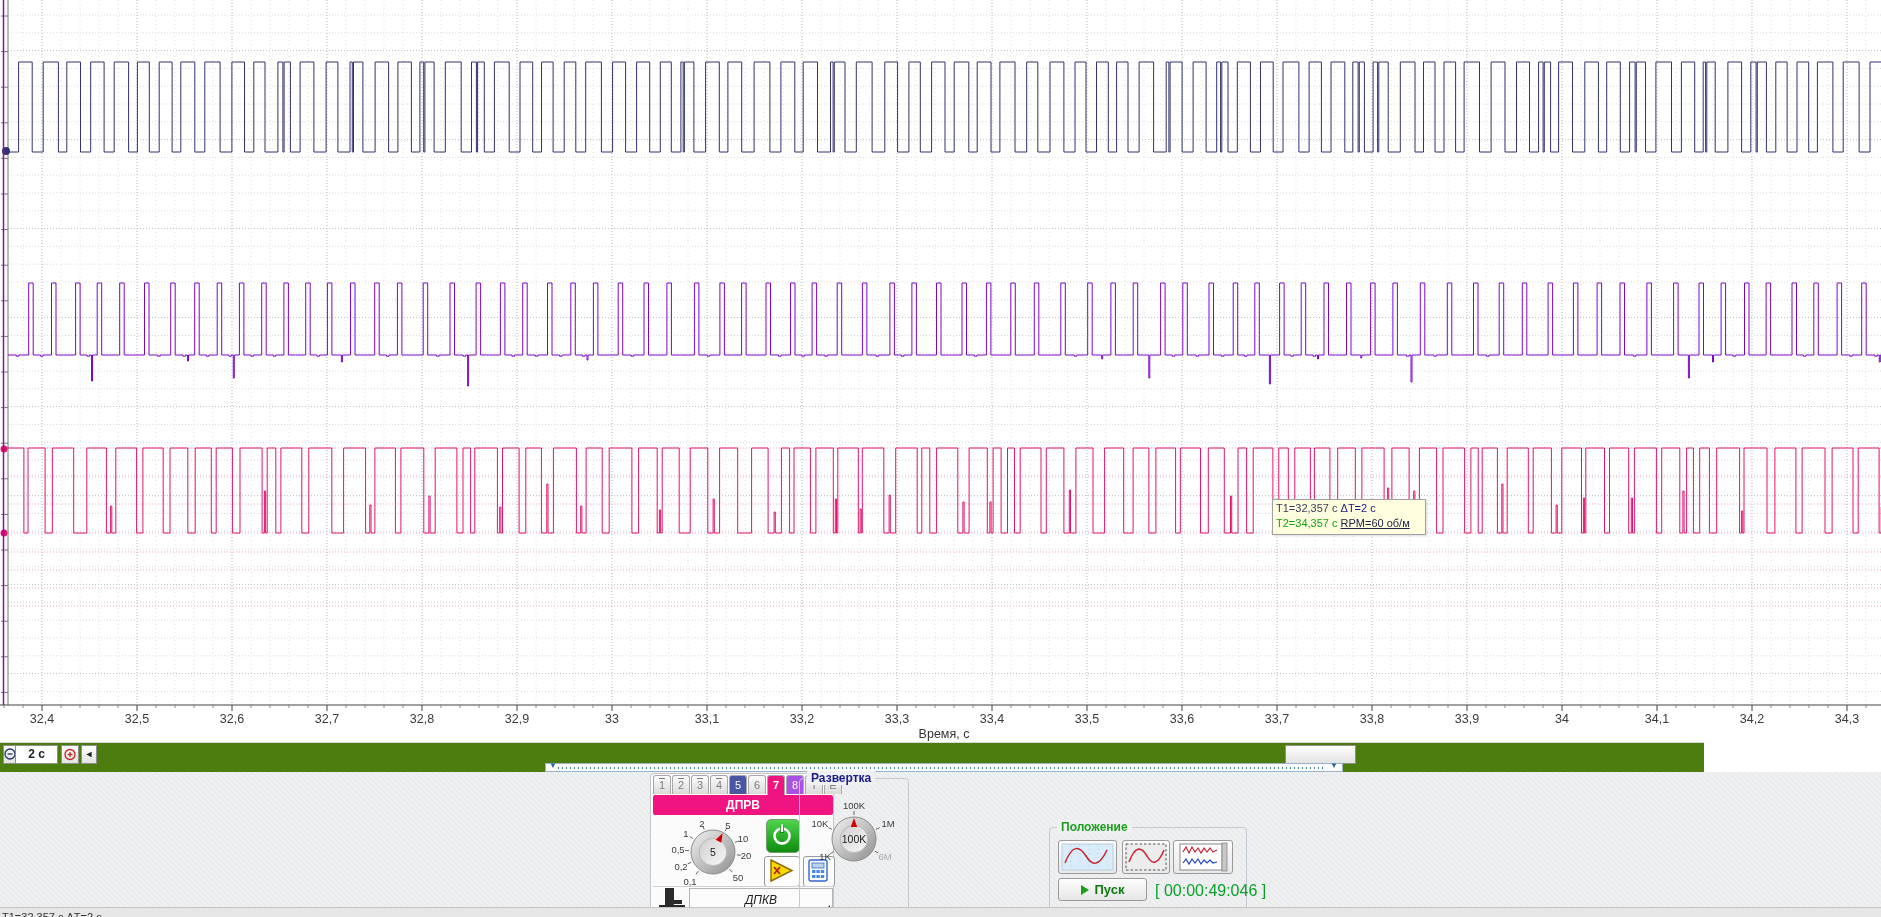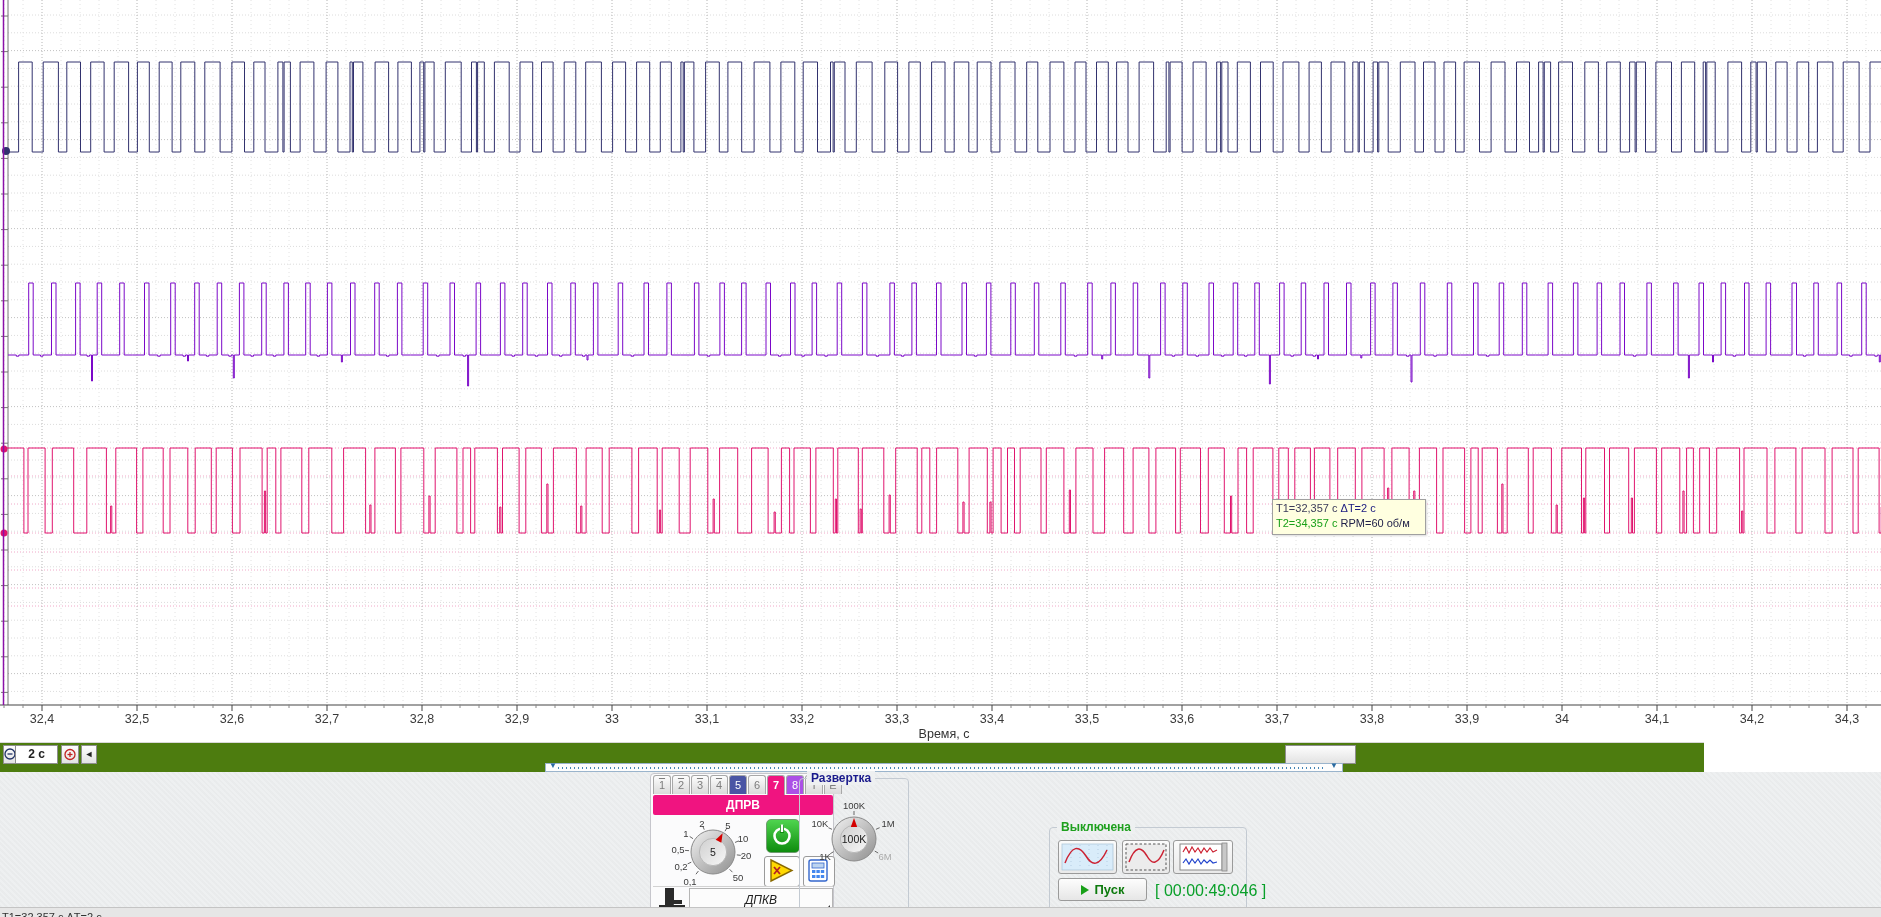--- a/index.html
+++ b/index.html
@@ -4,21 +4,21 @@
 <style>
   html,body{margin:0;padding:0;background:#fff;}
   #app{position:relative;width:1881px;height:917px;overflow:hidden;
        font-family:"Liberation Sans",sans-serif;background:#fff;}
   
   #chart{position:absolute;left:0;top:0;width:1881px;height:742px;background:#fff;}
   #chart svg{position:absolute;left:0;top:0;}
   #tooltip{position:absolute;left:1272px;top:499px;width:146px;height:32px;
     background:#ffffe0;border:1px solid #a0a0a0;font-size:11px;line-height:15px;
     padding:1px 3px;white-space:nowrap;overflow:hidden;box-shadow:1px 1px 2px rgba(0,0,0,.15);}
-  .tt1{color:#3c3c5a;margin-top:32px;} .ttd{color:#1a1a80;} .tt2{color:#18a018;} .ttr{color:#22224a;}
+  .tt1{color:#3c3c5a;margin-top:32px;} .ttd{color:#1a1a80;} .tt2{color:#18a018;} .ttr{color:#22224a;text-decoration:underline;}
   
   #toolbar{position:absolute;left:0;top:742px;width:1704px;height:30px;background:#4d7c0f;
     border-top:1px solid #d8d8d8;font-weight:bold;}
   .tbtn{position:absolute;top:2px;height:19px;background:linear-gradient(#fdfdfd,#e3e3e3);
     border:1px solid #8e8e8e;box-sizing:border-box;text-align:center;font-size:11px;color:#222;}
   #sweep-box{position:absolute;left:15px;top:2px;width:43px;height:19px;background:#fff;
     border:1px solid #8e8e8e;box-sizing:border-box;font-size:12px;color:#222;
     text-align:center;line-height:17px;}
   #blank-btn{left:1285px;width:71px;}
   
@@ -546,21 +546,21 @@
           <text x="19" y="40" text-anchor="middle" font-size="9.5" fill="#3a3a3a" font-family="Liberation Sans, sans-serif">10K</text>
           <text x="87" y="40" text-anchor="middle" font-size="9.5" fill="#3a3a3a" font-family="Liberation Sans, sans-serif">1M</text>
           <text x="24" y="73" text-anchor="middle" font-size="9.5" fill="#3a3a3a" font-family="Liberation Sans, sans-serif">1K</text>
           <text x="84" y="73" text-anchor="middle" font-size="9.5" fill="#aaa" font-family="Liberation Sans, sans-serif">6M</text>
         </svg>
     </div>
 
 
 
     <div id="control-gb" class="groupbox">
-      <div class="gb-title">Выключена</div>
+      <div class="gb-title">Положение</div>
       <div class="wave-btn" style="left:8px;width:59px;">
         <svg width="57" height="32">
           <rect x="3" y="3" width="51" height="26" fill="#d9ecfa" stroke="#b0c8da" stroke-width="0.8"></rect>
           <g stroke="#a8c2d8" stroke-width="0.7" stroke-dasharray="1 3">
             <line x1="12" y1="4" x2="12" y2="28"></line>
               <line x1="21" y1="4" x2="21" y2="28"></line>
             <line x1="30" y1="4" x2="30" y2="28"></line>
               <line x1="39" y1="4" x2="39" y2="28"></line>
               <line x1="48" y1="4" x2="48" y2="28"></line>
           </g>

